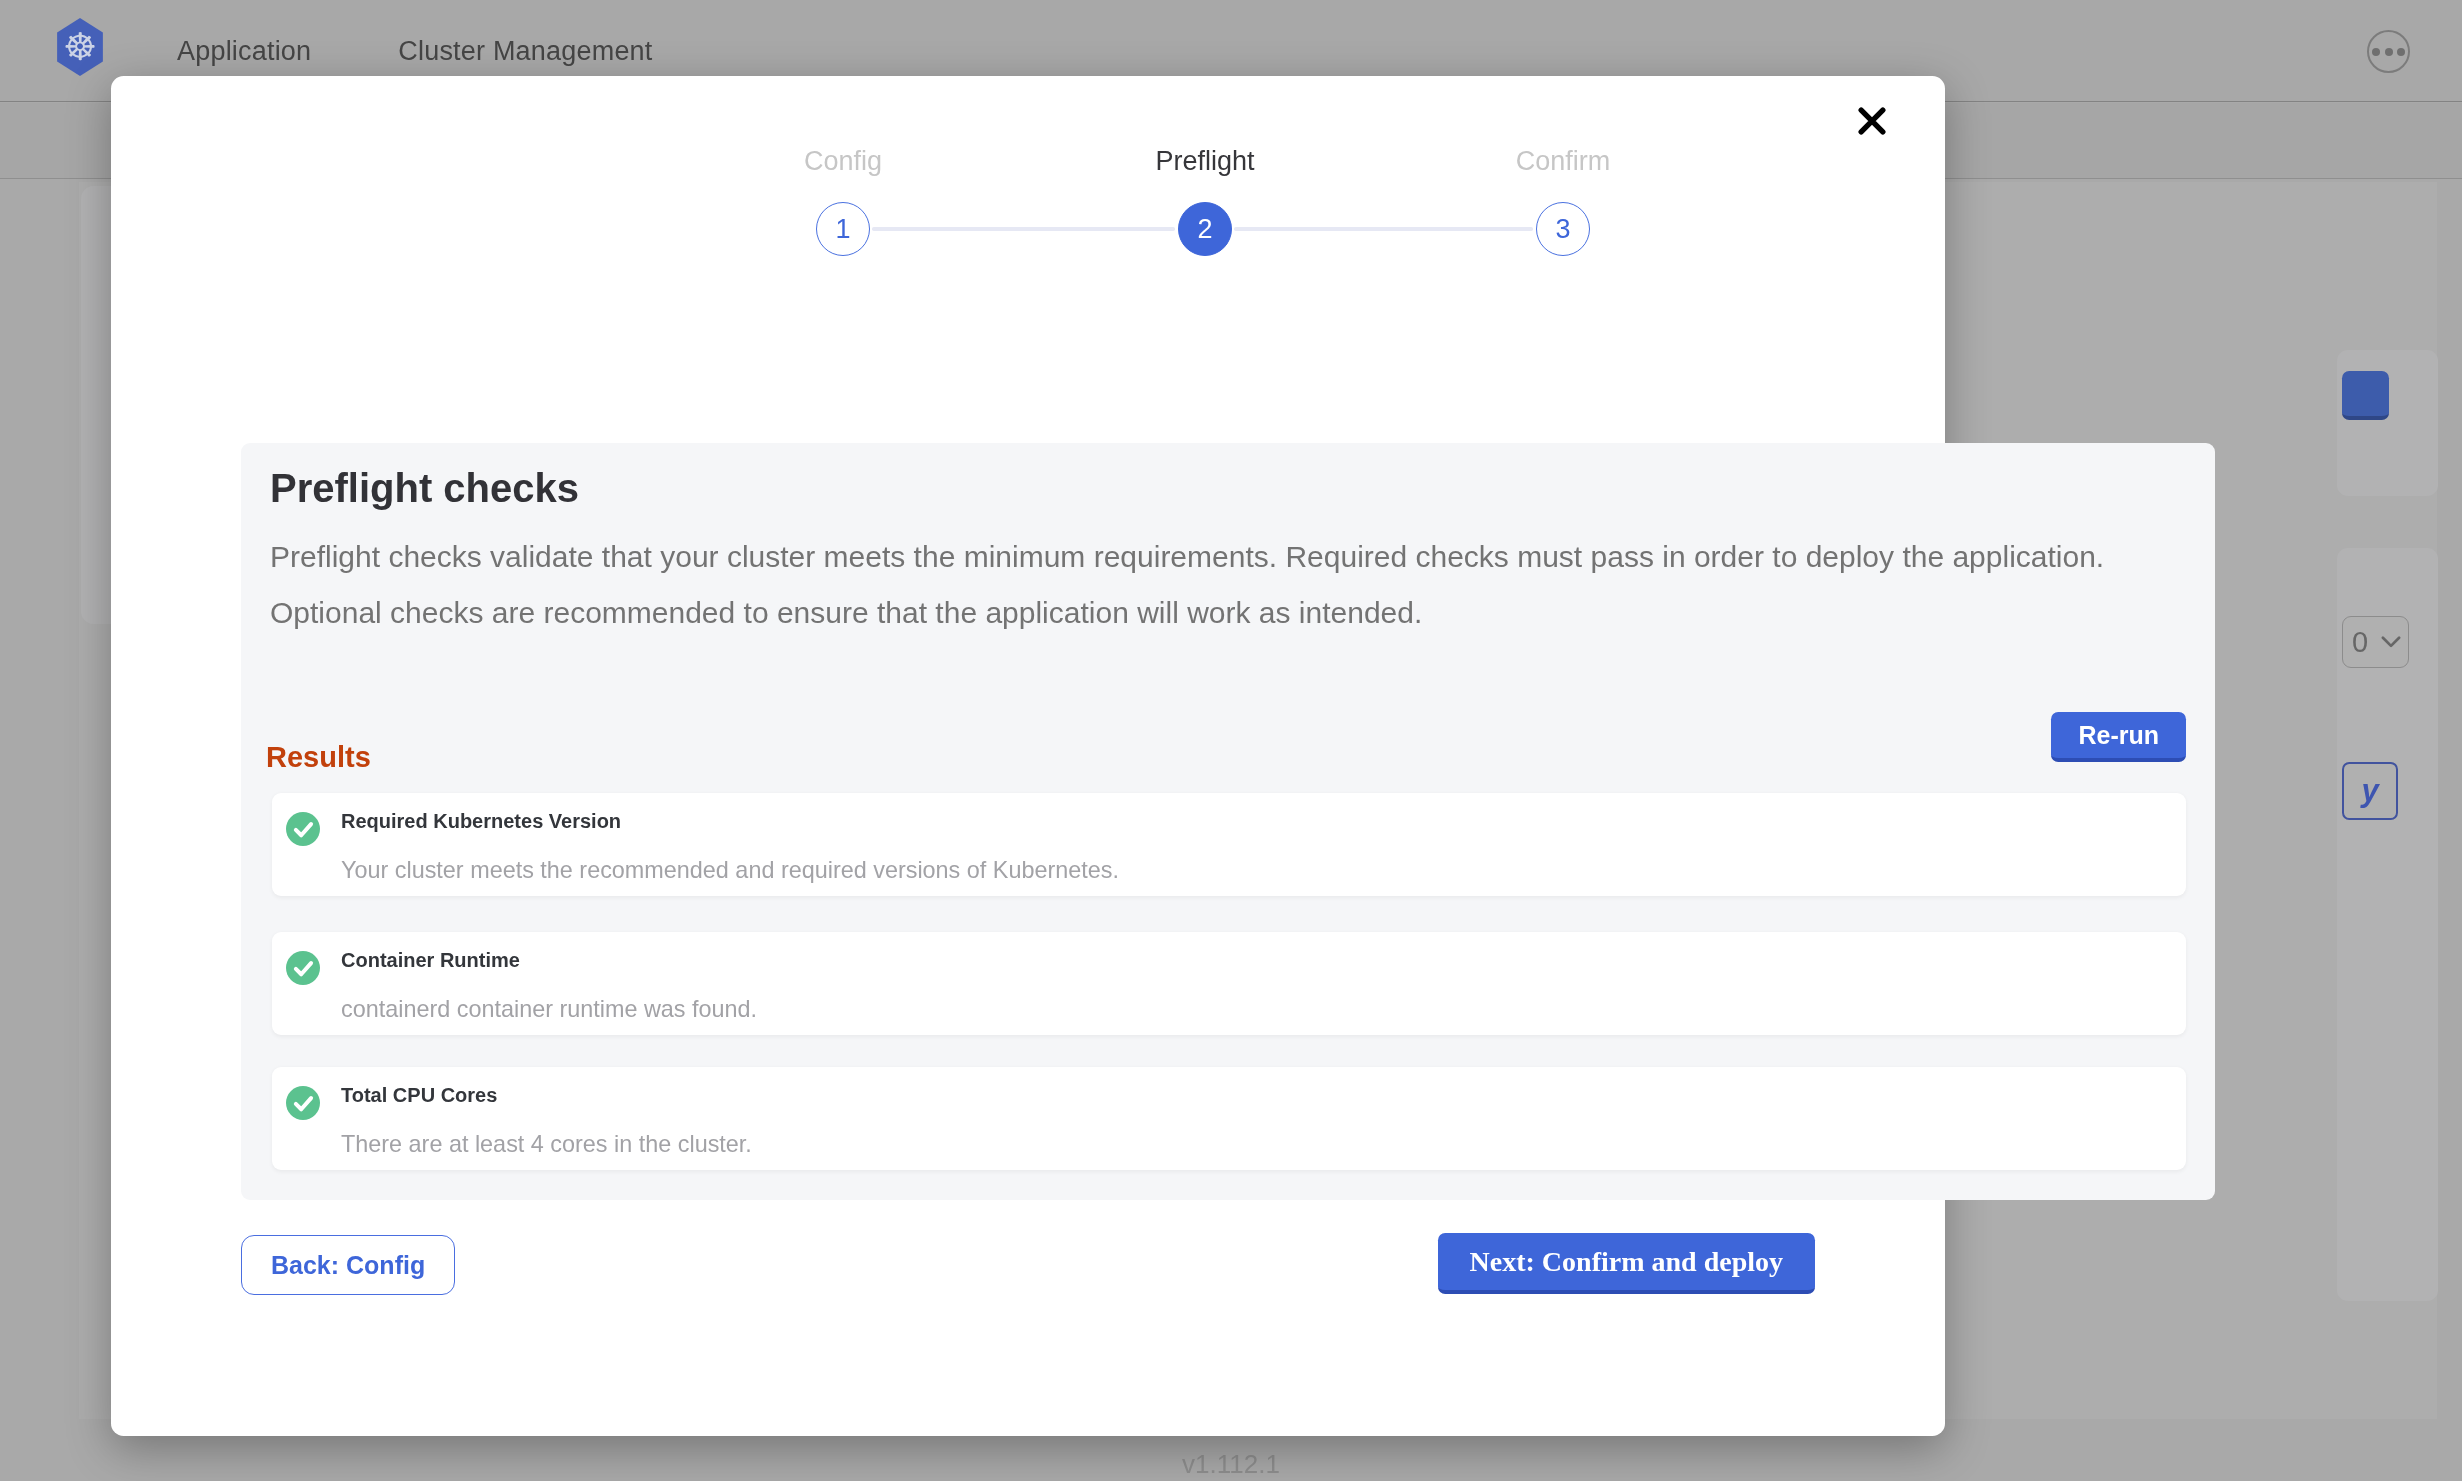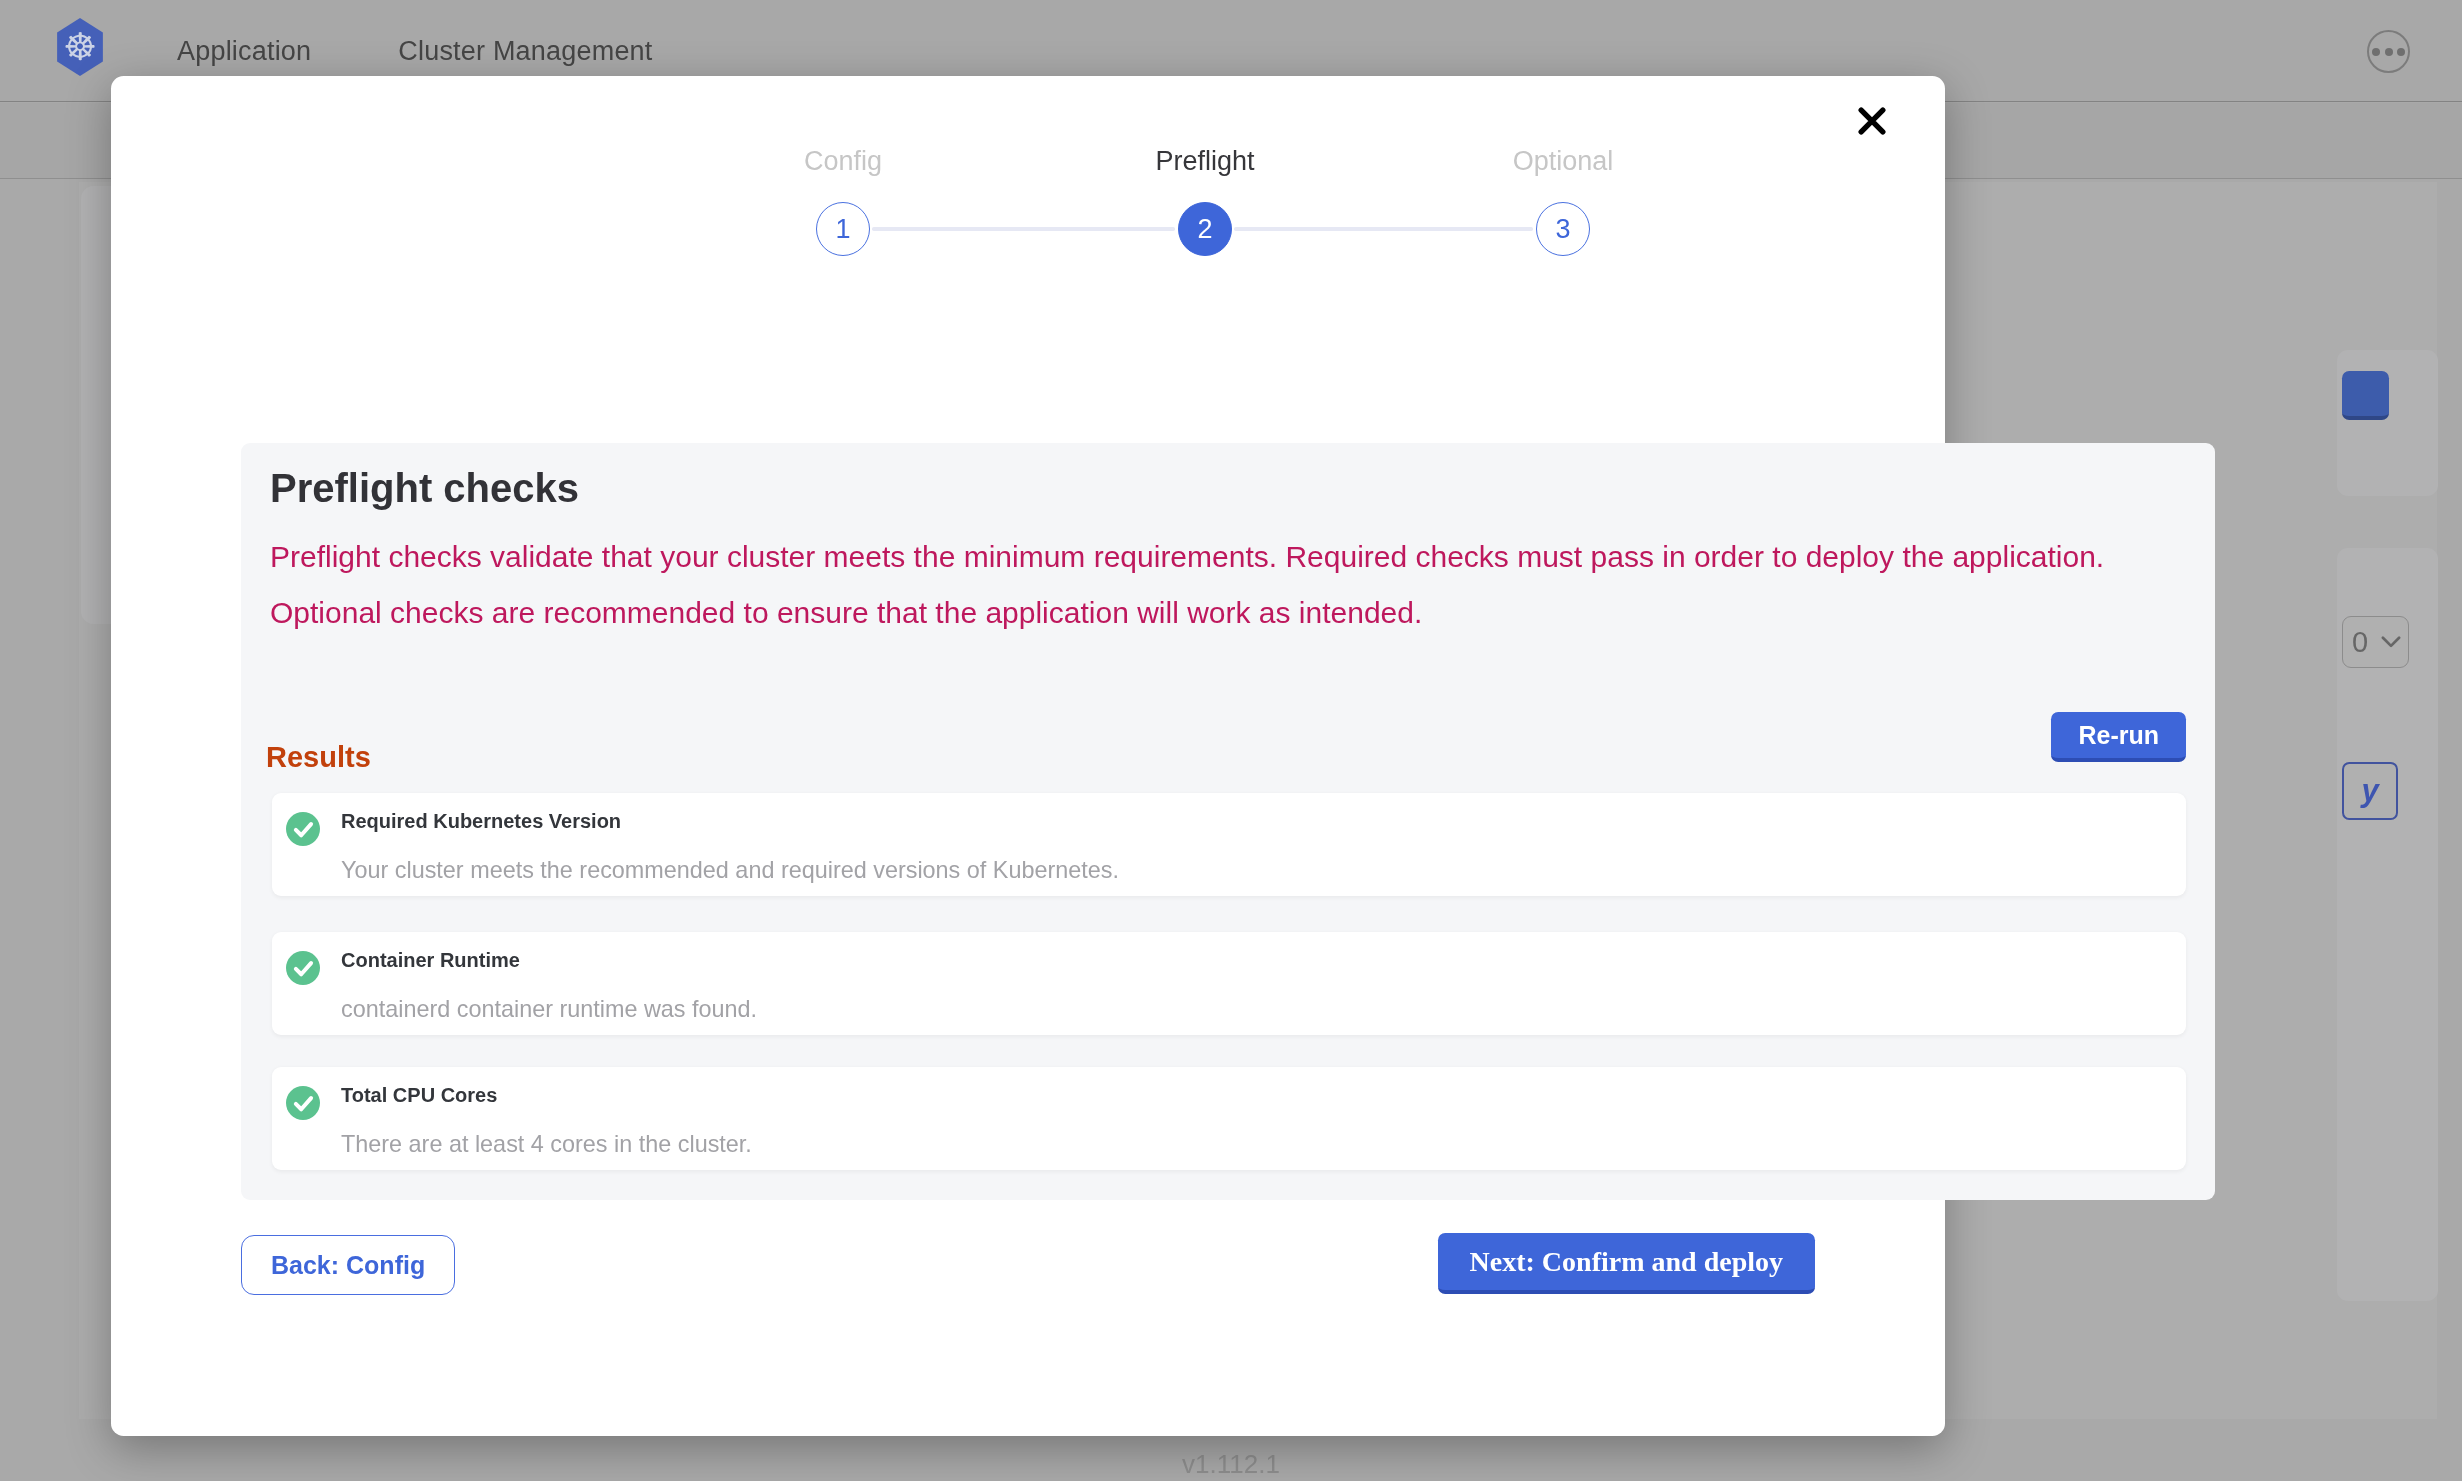--- a/index.html
+++ b/index.html
@@ -92,21 +92,21 @@
   .step-connector{position:absolute;top:151px;height:3.6px;background:#e6e8f4;border-radius:1.8px;}
 
   
   .panel{
     position:absolute;left:130px;top:367px;width:1974px;height:757px;
     background:#f5f6f8;border-radius:9px;
   }
   .panel-title{position:absolute;left:29px;top:23.4px;font-size:40px;font-weight:bold;color:#323237;}
   .panel-desc{
     position:absolute;left:29px;top:86px;width:1901px;
-    font-size:30px;line-height:56px;color:#be185d;
+    font-size:30px;line-height:56px;color:#737373;
   }
   .results-label{position:absolute;left:25px;top:298px;font-size:29px;font-weight:bold;color:#c2410c;}
   .rerun-btn{
     position:absolute;right:29px;top:269px;height:50px;padding:0 27px;
     background:var(--accent,#3e66d9);border:none;border-bottom:4.5px solid #2d4db4;
     border-radius:7.2px;color:#fff;font-size:25px;font-weight:bold;
     font-family:inherit;cursor:pointer;
   }
   .check-card{
     position:absolute;left:31px;width:1914px;height:103px;
@@ -166,21 +166,21 @@
 
   <div class="close-btn">
     <svg viewBox="0 0 44 44" fill="none">
       <path d="M8 8 L36 36 M36 8 L8 36" stroke-width="7" stroke-linecap="round" stroke="currentColor"></path>
     </svg>
   </div>
 
   <div>
     <span class="stepper-label" style="left:732px;">Config</span>
     <span class="stepper-label active" style="left:1094px;">Preflight</span>
-    <span class="stepper-label" style="left:1452px;">Optional</span>
+    <span class="stepper-label" style="left:1452px;">Confirm</span>
 
     <div class="step-circle" style="left:732px;">1</div>
     <div class="step-connector" style="left:761px;width:303px;"></div>
     <div class="step-circle active" style="left:1094px;">2</div>
     <div class="step-connector" style="left:1123px;width:299px;"></div>
     <div class="step-circle" style="left:1452px;">3</div>
   </div>
 
   <div class="panel">
     <div class="panel-title">Preflight checks</div>

